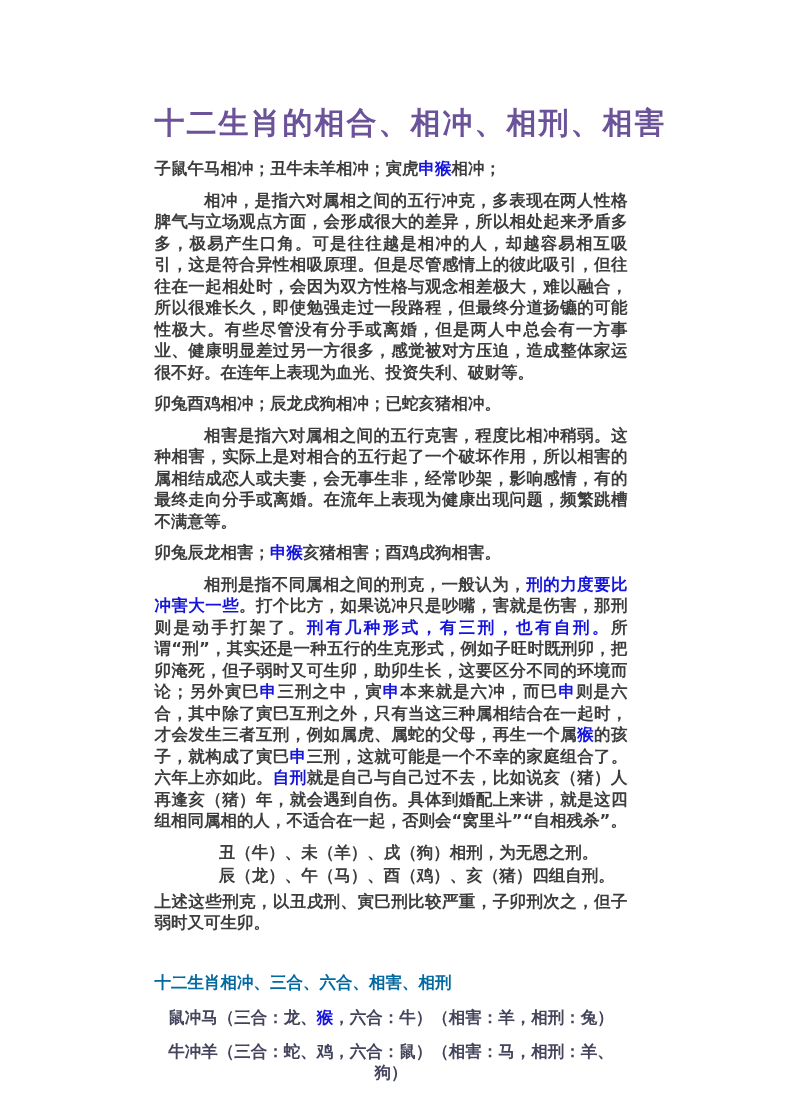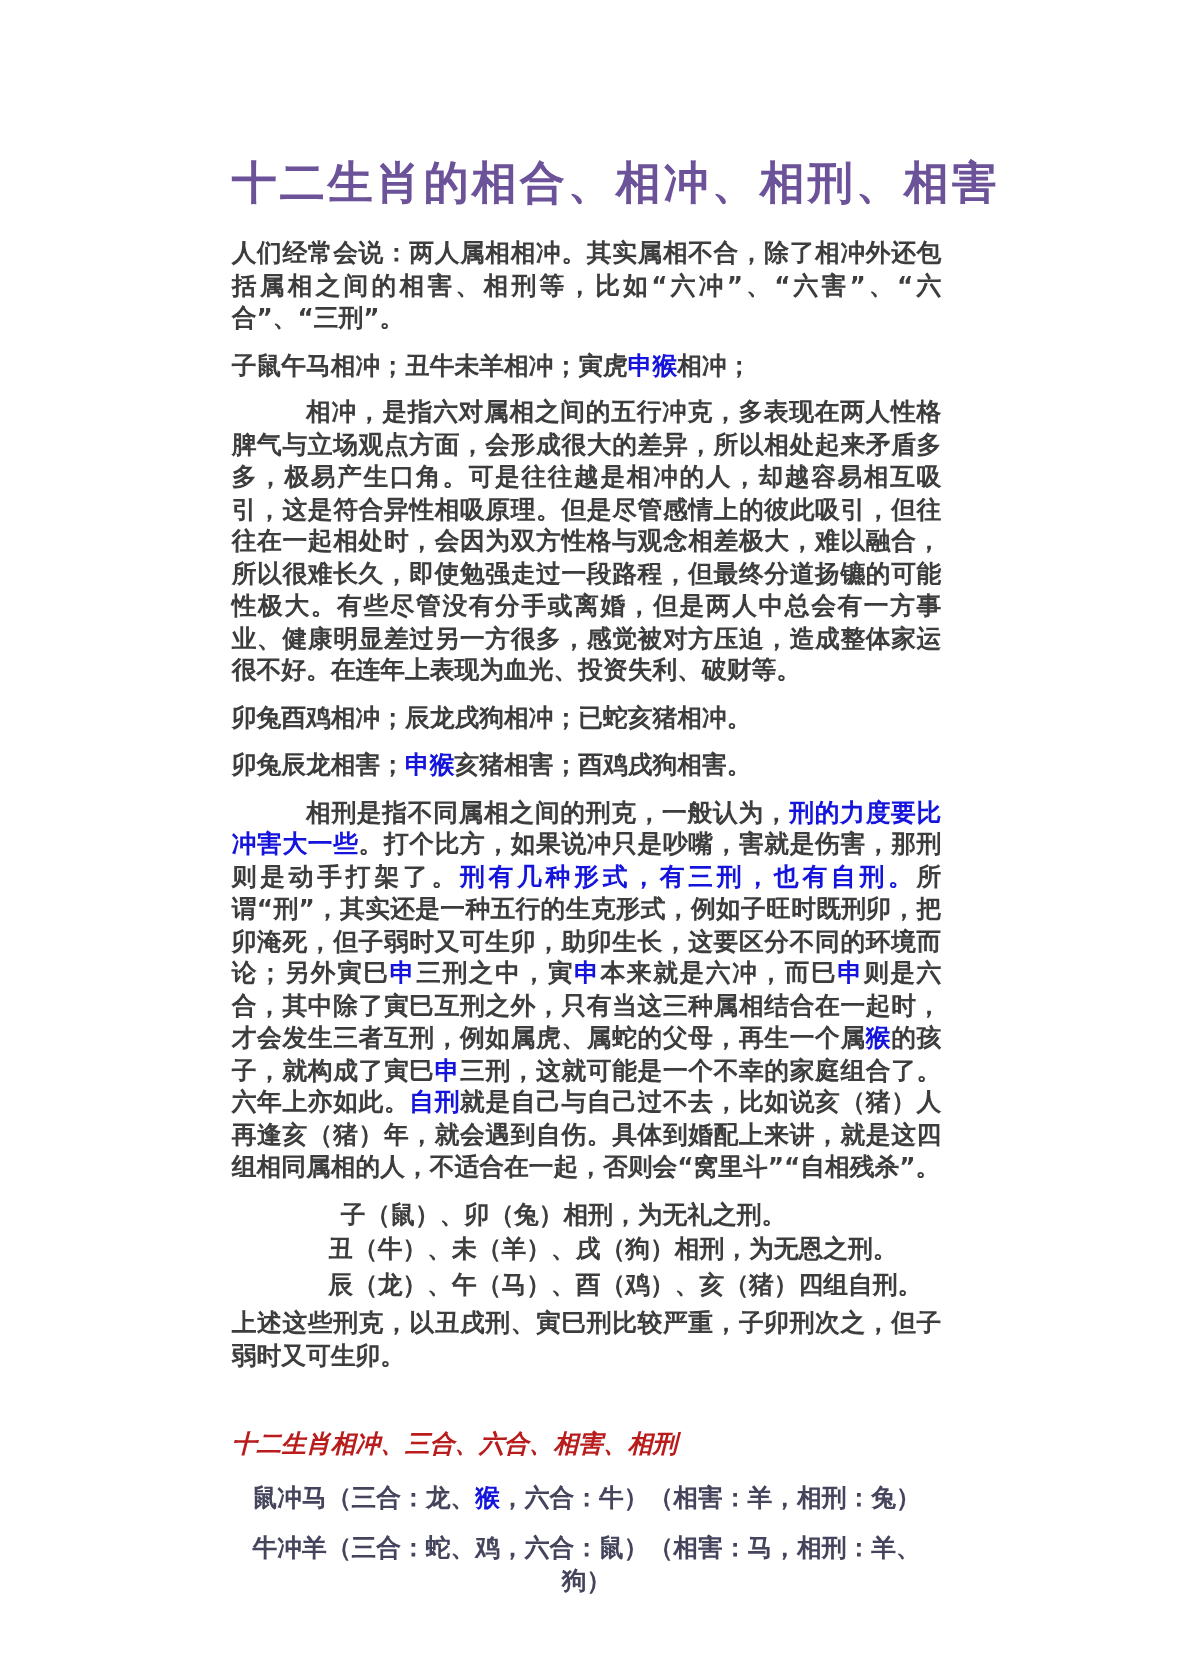--- a/index.html
+++ b/index.html
@@ -36,43 +36,41 @@
     text-align: justify;
   }
   .doc-body p.indent { text-indent: 3em; }
   .doc-body p.line   { margin-bottom: 10px; }
   .doc-body p.list   { padding-left: 3.9em; margin-bottom: 2px; text-align: left; }
   .doc-body p.list-first { padding-left: 4.4em; }
   .doc-body p.summary { margin-top: 4px; margin-bottom: 0; }
   .doc-body p.subhead {
     margin-top: 38px;
     margin-bottom: 14px;
-    color: #b91c1c;
-    font-style: italic;
+    color: #0369a1;
   }
   .doc-body p.row {
     margin-bottom: 12px;
     color: #44445c;
     text-align: center;
   }
   .doc-body span.accent { color: #1414dd; }
 </style>
 </head>
 <body>
 
 <div class="page">
   <h1 class="doc-title">十二生肖的相合、相冲、相刑、相害</h1>
   <div class="doc-body">
-      <p class="blk plain"><span>人们经常会说：两人属相相冲。其实属相不合，除了相冲外还包括属相之间的相害、相刑等，比如“六冲”、“六害”、“六合”、“三刑”。</span></p>
       <p class="blk line"><span>子鼠午马相冲；丑牛未羊相冲；寅虎</span><span class="accent">申猴</span><span>相冲；</span></p>
       <p class="blk indent"><span>相冲，是指六对属相之间的五行冲克，多表现在两人性格脾气与立场观点方面，会形成很大的差异，所以相处起来矛盾多多，极易产生口角。可是往往越是相冲的人，却越容易相互吸引，这是符合异性相吸原理。但是尽管感情上的彼此吸引，但往往在一起相处时，会因为双方性格与观念相差极大，难以融合，所以很难长久，即使勉强走过一段路程，但最终分道扬镳的可能性极大。有些尽管没有分手或离婚，但是两人中总会有一方事业、健康明显差过另一方很多，感觉被对方压迫，造成整体家运很不好。在连年上表现为血光、投资失利、破财等。</span></p>
       <p class="blk line"><span>卯兔酉鸡相冲；辰龙戌狗相冲；已蛇亥猪相冲。</span></p>
+      <p class="blk indent"><span>相害是指六对属相之间的五行克害，程度比相冲稍弱。这种相害，实际上是对相合的五行起了一个破坏作用，所以相害的属相结成恋人或夫妻，会无事生非，经常吵架，影响感情，有的最终走向分手或离婚。在流年上表现为健康出现问题，频繁跳槽不满意等。</span></p>
       <p class="blk line"><span>卯兔辰龙相害；</span><span class="accent">申猴</span><span>亥猪相害；酉鸡戌狗相害。</span></p>
       <p class="blk indent"><span>相刑是指不同属相之间的刑克，一般认为，</span><span class="accent">刑的力度要比冲害大一些</span><span>。打个比方，如果说冲只是吵嘴，害就是伤害，那刑则是动手打架了。</span><span class="accent">刑有几种形式，有三刑，也有自刑。</span><span>所谓“刑”，其实还是一种五行的生克形式，例如子旺时既刑卯，把卯淹死，但子弱时又可生卯，助卯生长，这要区分不同的环境而论；另外寅巳</span><span class="accent">申</span><span>三刑之中，寅</span><span class="accent">申</span><span>本来就是六冲，而巳</span><span class="accent">申</span><span>则是六合，其中除了寅巳互刑之外，只有当这三种属相结合在一起时，才会发生三者互刑，例如属虎、属蛇的父母，再生一个属</span><span class="accent">猴</span><span>的孩子，就构成了寅巳</span><span class="accent">申</span><span>三刑，这就可能是一个不幸的家庭组合了。六年上亦如此。</span><span class="accent">自刑</span><span>就是自己与自己过不去，比如说亥（猪）人再逢亥（猪）年，就会遇到自伤。具体到婚配上来讲，就是这四组相同属相的人，不适合在一起，否则会“窝里斗”“自相残杀”。</span></p>
-      <p class="blk list list-first"><span>子（鼠）、卯（兔）相刑，为无礼之刑。</span></p>
       <p class="blk list"><span>丑（牛）、未（羊）、戌（狗）相刑，为无恩之刑。</span></p>
       <p class="blk list"><span>辰（龙）、午（马）、酉（鸡）、亥（猪）四组自刑。</span></p>
       <p class="blk summary"><span>上述这些刑克，以丑戌刑、寅巳刑比较严重，子卯刑次之，但子弱时又可生卯。</span></p>
       <p class="blk subhead"><span>十二生肖相冲、三合、六合、相害、相刑</span></p>
       <p class="blk row"><span>鼠冲马（三合：龙、</span><span class="accent">猴</span><span>，六合：牛）（相害：羊，相刑：兔）</span></p>
       <p class="blk row"><span>牛冲羊（三合：蛇、鸡，六合：鼠）（相害：马，相刑：羊、狗）</span></p>
     </div>
 </div>
 
 </body></html>

